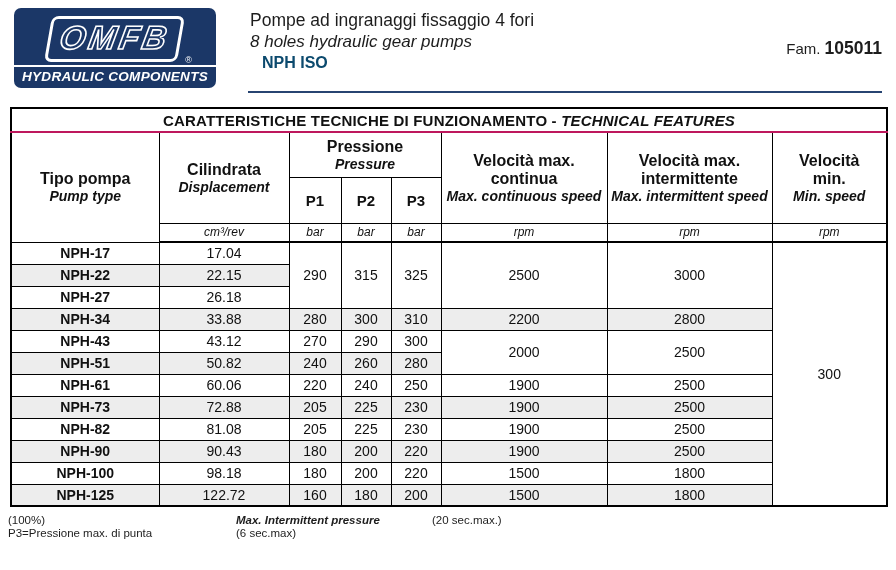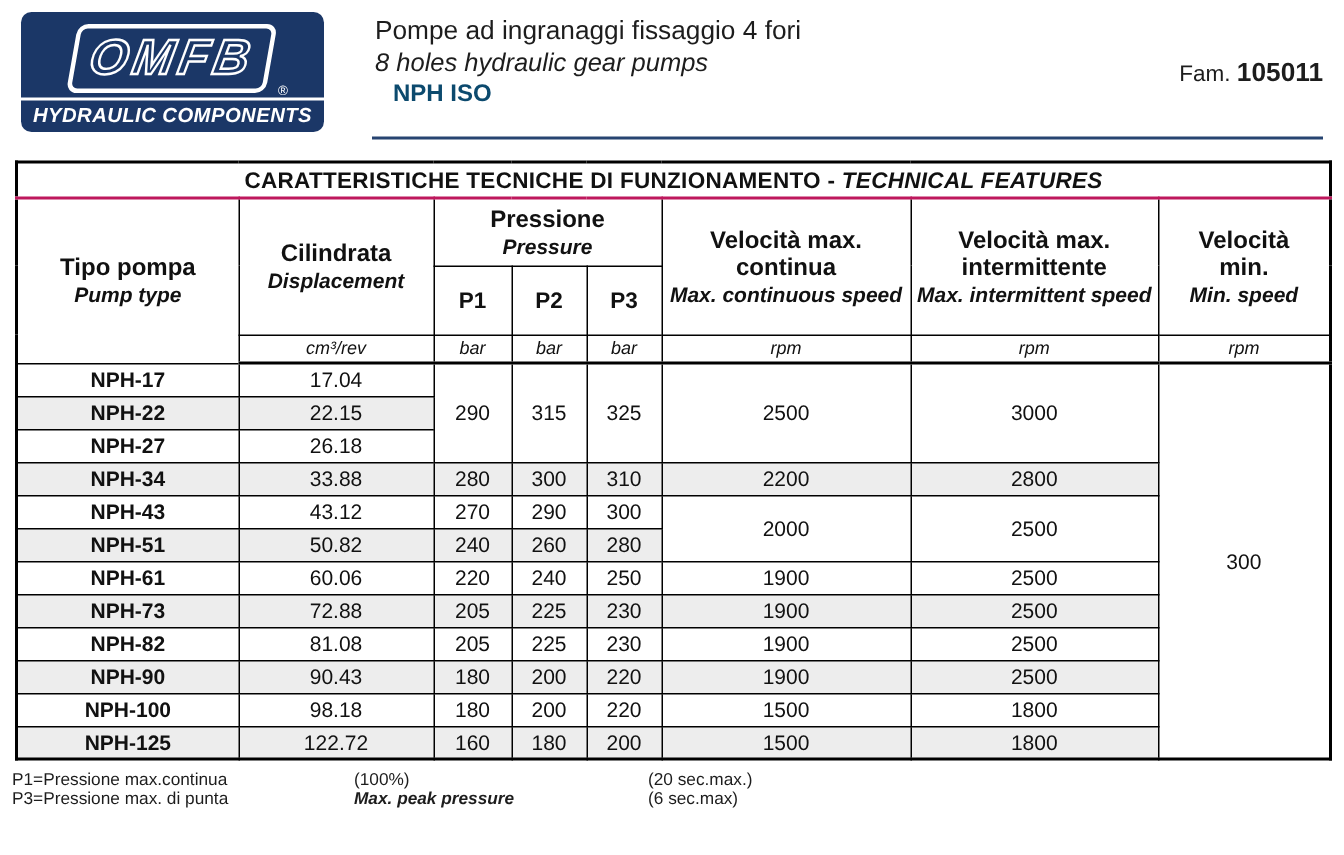--- a/index.html
+++ b/index.html
@@ -291,19 +291,18 @@
       <td>180</td>
       <td>200</td>
       <td>1500</td>
       <td>1800</td>
     </tr>
   </tbody>
 </table>
 </div>
 
 <div class="legend">
-  <span class="it">P1=Pressione max.continua</span>
   <span class="note">(100%)</span>
+  <span class="en">Max. Intermittent pressure</span>
   <span class="note">(20 sec.max.)</span>
   <span class="it">P3=Pressione max. di punta</span>
-  <span class="en">Max. peak pressure</span>
   <span class="note">(6 sec.max)</span>
 </div>
 
 </body></html>

